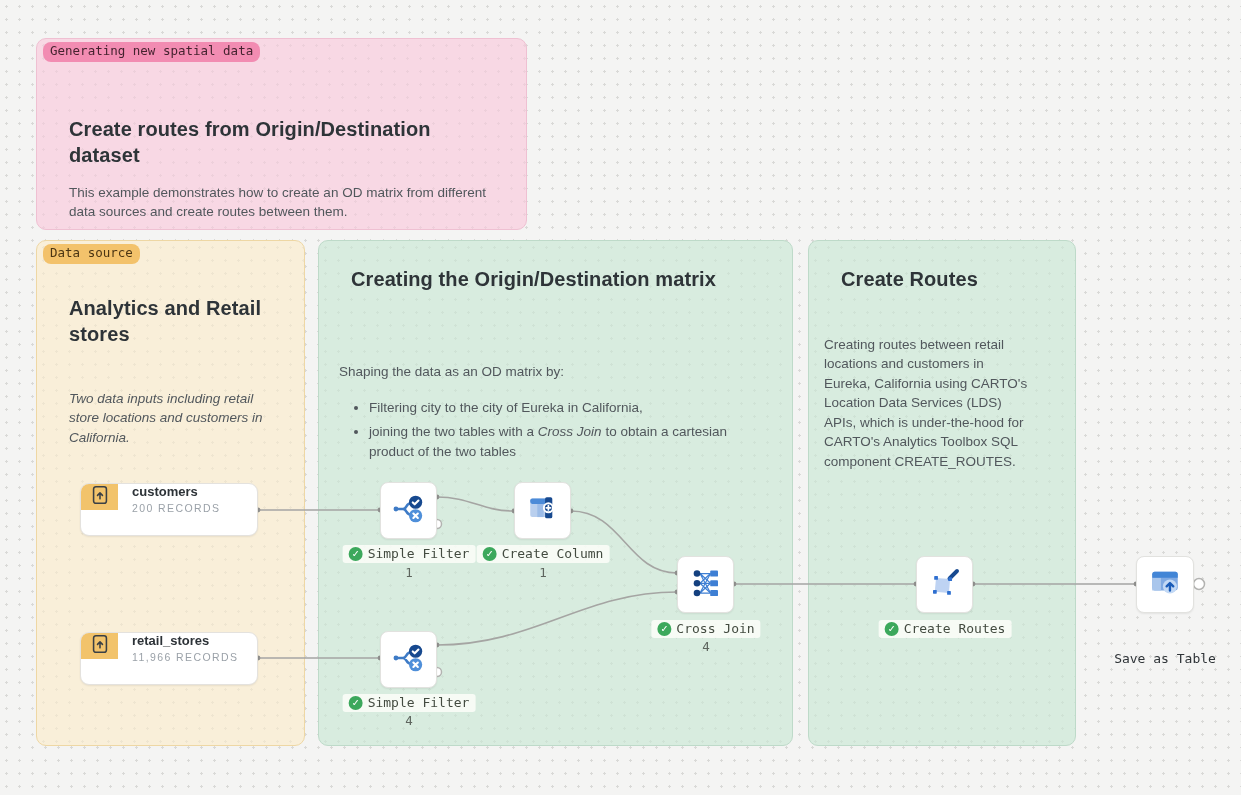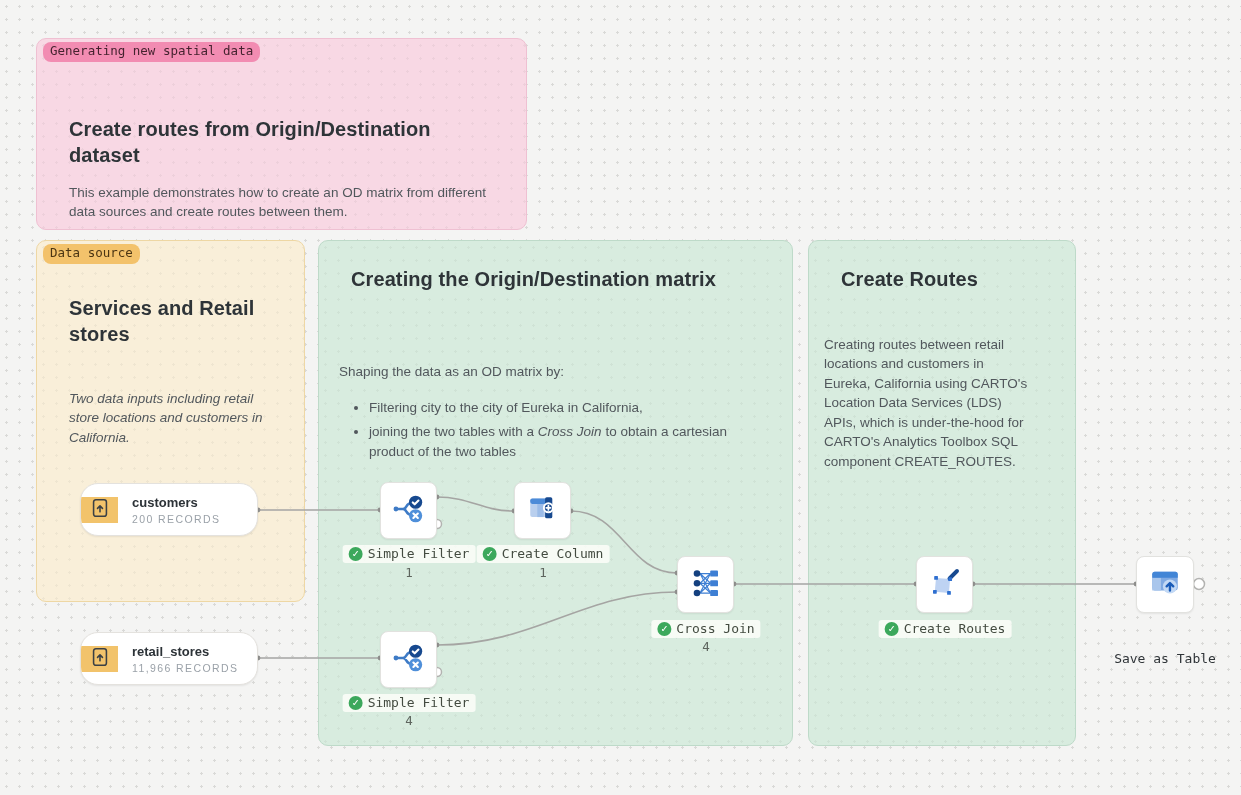--- a/index.html
+++ b/index.html
@@ -13,21 +13,21 @@
     background-color:#f4f4f3;
     background-image:radial-gradient(circle, #d9d9d7 1.1px, transparent 1.3px);
     background-size:13px 13px;
   }
   .note{
     position:absolute; border-radius:10px;
     background-image:radial-gradient(circle, rgba(0,0,0,0.045) 1.1px, transparent 1.3px);
     background-size:13px 13px;
   }
   .note-pink{ left:36px; top:38px; width:491px; height:192px; background-color:#f8d8e4; border:1px solid #efc0d2; }
-  .note-orange{ left:36px; top:240px; width:269px; height:362px; background-color:#f9efd9; border:1px solid #eed7a4; }
+  .note-orange{ left:36px; top:240px; width:269px; height:506px; background-color:#f9efd9; border:1px solid #eed7a4; }
   .note-green-a{ left:318px; top:240px; width:475px; height:506px; background-color:#d8ecdf; border:1px solid #bedac9; }
   .note-green-b{ left:808px; top:240px; width:268px; height:506px; background-color:#d8ecdf; border:1px solid #bedac9; }
   .tag{
     position:absolute; left:6px; top:3px;
     font-family:"DejaVu Sans Mono", monospace; font-size:12.5px; line-height:1.35;
     padding:1px 7px 2px 7px; border-radius:8px; white-space:nowrap;
   }
   .tag-pink{ background:#f28cb2; color:#45232f; }
   .tag-orange{ background:#f3c härte26b; }
   .tag-orange{ background:#f3c26b; color:#4b3513; }
@@ -42,23 +42,23 @@
   .note-body li{ margin-bottom:5px; }
   
   .node-card{
     position:absolute; width:57px; height:57px; background:#ffffff;
     border:1px solid #e2e2df; border-radius:8px;
     box-shadow:0 1px 2px rgba(0,0,0,0.07);
     display:flex; align-items:center; justify-content:center;
   }
   .src-card{
     position:absolute; width:178px; height:53px; background:#ffffff;
-    border:1px solid #e4e2de; border-radius:18px;
+    border:1px solid #e4e2de; border-radius:9px;
     box-shadow:0 1px 2px rgba(0,0,0,0.07);
-    display:flex; align-items:center; overflow:hidden;
+    display:flex; align-items:flex-start; overflow:hidden;
   }
   .src-strip{
     width:37px; background:#f2c36b; display:flex; align-items:center; justify-content:center;
     flex:0 0 37px;
   }
   .src-text{ display:flex; flex-direction:column; justify-content:center; padding-left:14px; }
   .src-name{ font-size:13px; font-weight:700; color:#2c3237; margin-bottom:3px; }
   .src-records{ font-size:10.5px; letter-spacing:1.4px; color:#9aa1a8; font-weight:500; }
   
   .node-label{
@@ -87,21 +87,21 @@
 <div class="canvas">
 
   <div class="note note-pink">
     <span class="tag tag-pink">Generating new spatial data</span>
     <div class="note-title" style="left:32px; top:50px; width:430px;margin-top:27px;">Create routes from Origin/Destination dataset</div>
     <div class="note-body" style="left:32px; top:115px; width:425px;">This example demonstrates how to create an OD matrix from different data sources and create routes between them.</div>
   </div>
 
   <div class="note note-orange">
     <span class="tag tag-orange">Data source</span>
-    <div class="note-title" style="left:32px; top:54px; width:200px;">Services and Retail stores</div>
+    <div class="note-title" style="left:32px; top:54px; width:200px;">Analytics and Retail stores</div>
     <div class="note-body" style="left:32px; top:119px; width:205px;font-style:italic;">Two data inputs including retail store locations and customers in California.</div>
   </div>
 
   <div class="note note-green-a">
     <div class="note-title" style="left:32px; top:25px; width:390px;">Creating the Origin/Destination matrix</div>
     <div class="note-body" style="left:20px; top:92px; width:410px;">Shaping the data as an OD matrix by:</div>
     <div class="note-body" style="left:32px; top:114px; width:412px;">
       <ul>
         <li>Filtering city to the city of Eureka in California,</li>
         <li><span>joining the two tables with a </span><i>Cross Join</i><span> to obtain a cartesian product of the two tables</span></li>

